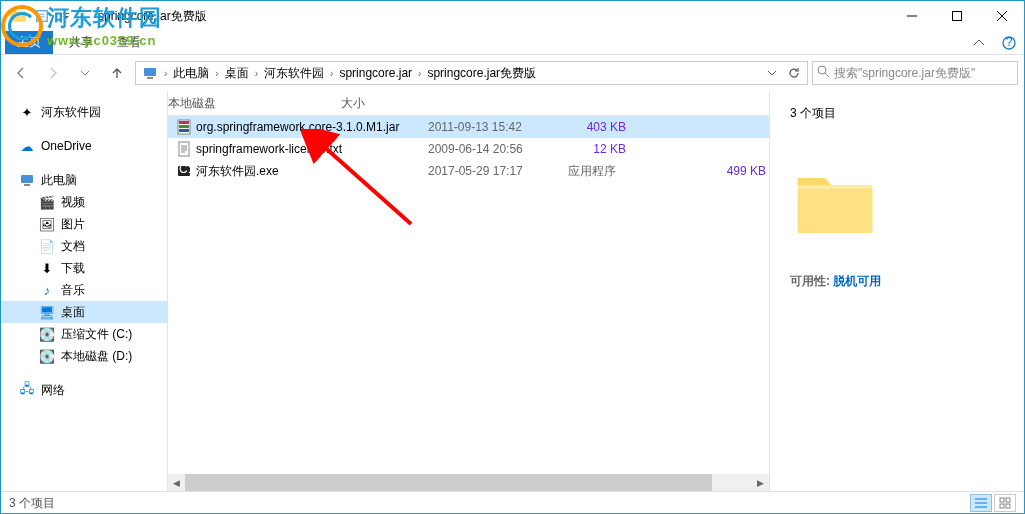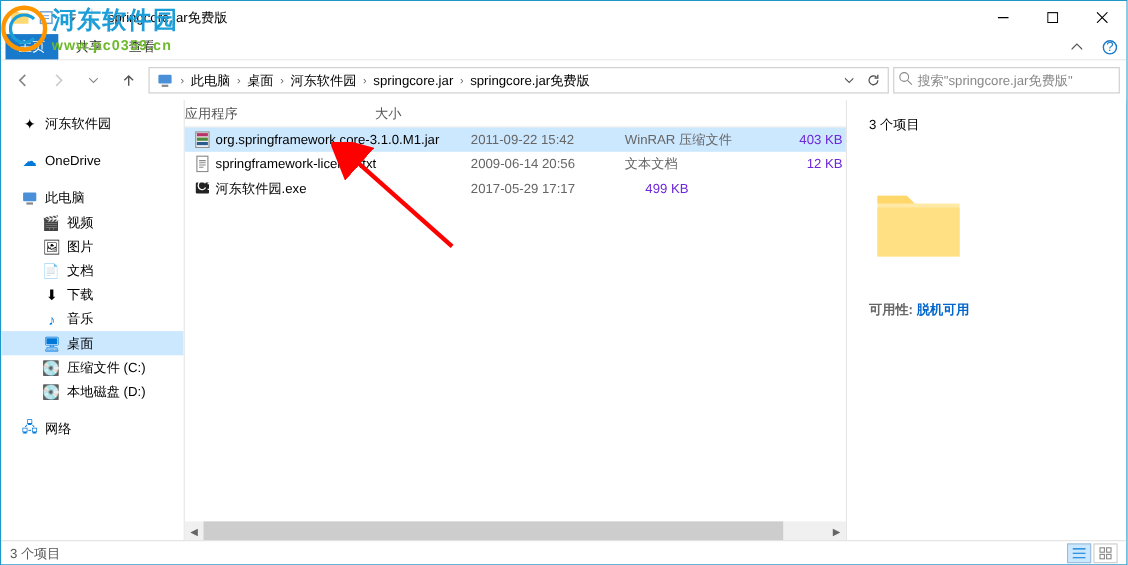--- a/index.html
+++ b/index.html
@@ -269,59 +269,58 @@
       </div>
     <div class="sb-spacer"></div>
     <div class="sb-item">
         <span class="ico" style="color:#0078d7">🖧</span>
         <span>网络</span>
       </div>
   </div>
 
   <div class="main">
     <div class="headers">
-      <div class="h-date">应用程序</div>
+      <div class="h-date">本地磁盘</div>
       <div class="h-size">大小</div>
     </div>
     <div class="filelist">
       <div class="frow sel">
         <div class="c-name">
             <svg class="file-ico" viewBox="0 0 16 16">
               <rect x="2" y="1" width="12" height="14" fill="#fff" stroke="#888"></rect>
               <rect x="3" y="2" width="10" height="3" fill="#b8336a"></rect>
               <rect x="3" y="6" width="10" height="3" fill="#4b8b3b"></rect>
               <rect x="3" y="10" width="10" height="3" fill="#2b5c8f"></rect>
             </svg>
             <span>org.springframework.core-3.1.0.M1.jar</span>
           </div>
-        <div class="c-date">2011-09-22 15:42</div>
-        <div class="c-type">WinRAR 压缩文件</div>
+        <div class="c-date">2011-09-13 15:42</div>
         <div class="c-size">403 KB</div>
       </div>
       <div class="frow">
         <div class="c-name">
             <svg class="file-ico" viewBox="0 0 16 16">
               <rect x="3" y="1" width="10" height="14" fill="#fff" stroke="#888"></rect>
               <path d="M5 5h6M5 7h6M5 9h6M5 11h4" stroke="#888"></path>
             </svg>
             <span>springframework-license.txt</span>
           </div>
         <div class="c-date">2009-06-14 20:56</div>
-        <div class="c-type">文本文档</div>
         <div class="c-size">12 KB</div>
       </div>
       <div class="frow">
         <div class="c-name">
             <svg class="file-ico" viewBox="0 0 16 16">
               <rect x="2" y="3" width="12" height="10" fill="#222" rx="1"></rect>
               <text x="3" y="10" fill="#fff" font-size="5">C:\</text>
             </svg>
             <span>河东软件园.exe</span>
           </div>
         <div class="c-date">2017-05-29 17:17</div>
+        <div class="c-type">应用程序</div>
         <div class="c-size">499 KB</div>
       </div>
     </div>
     <div class="hscroll">
       <div class="arr">◀</div>
       <div class="track">
           <div class="thumb"></div>
         </div>
       <div class="arr">▶</div>
     </div>

